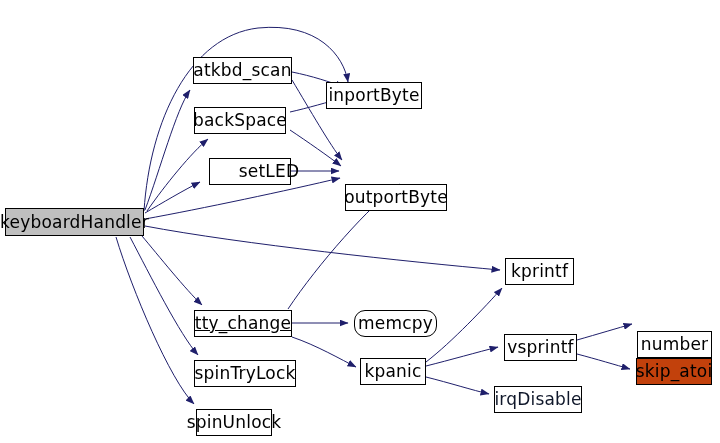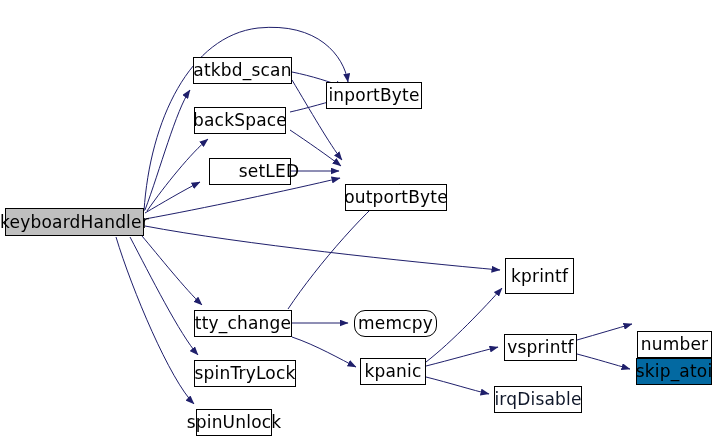--- a/index.html
+++ b/index.html
@@ -93,44 +93,44 @@
       </div>
       <div class="graph-node" style="left: 209px; top: 158px; width: 82px; height: 27px; border-color: rgb(0, 0, 0); background: rgb(255, 255, 255); color: rgb(0, 0, 0); padding-left: 38px;">
         <span class="node-label">setLED</span>
       </div>
       <div class="graph-node" style="left: 326px; top: 82px; width: 96px; height: 27px; border-color: rgb(0, 0, 0); background: rgb(255, 255, 255); color: rgb(0, 0, 0);">
         <span class="node-label">inportByte</span>
       </div>
       <div class="graph-node" style="left: 345px; top: 158px; width: 102px; height: 27px; border-color: rgb(0, 0, 0); background: rgb(255, 255, 255); color: rgb(0, 0, 0); margin-top: 26px;">
         <span class="node-label">outportByte</span>
       </div>
-      <div class="graph-node" style="left: 194px; top: 310px; width: 98px; height: 27px; border-color: rgb(0, 0, 0); background: rgb(255, 255, 255); color: rgb(0, 0, 0);">
+      <div class="graph-node" style="left: 194px; top: 310px; width: 98px; height: 27px; border-color: rgb(0, 0, 0); background: rgb(255, 255, 255); color: rgb(0, 0, 0); text-decoration: underline;">
         <span class="node-label">tty_change</span>
       </div>
       <div class="graph-node" style="left: 194px; top: 360px; width: 102px; height: 27px; border-color: rgb(0, 0, 0); background: rgb(255, 255, 255); color: rgb(0, 0, 0);">
         <span class="node-label">spinTryLock</span>
       </div>
       <div class="graph-node" style="left: 196px; top: 409px; width: 76px; height: 27px; border-color: rgb(0, 0, 0); background: rgb(255, 255, 255); color: rgb(0, 0, 0);">
         <span class="node-label">spinUnlock</span>
       </div>
       <div class="graph-node" style="left: 354px; top: 310px; width: 83px; height: 27px; border-color: rgb(0, 0, 0); background: rgb(255, 255, 255); color: rgb(0, 0, 0); border-radius: 11px;">
         <span class="node-label">memcpy</span>
       </div>
       <div class="graph-node" style="left: 360px; top: 358px; width: 66px; height: 27px; border-color: rgb(0, 0, 0); background: rgb(255, 255, 255); color: rgb(0, 0, 0);">
         <span class="node-label">kpanic</span>
       </div>
-      <div class="graph-node" style="left: 505px; top: 258px; width: 69px; height: 36px; border-color: rgb(0, 0, 0); background: rgb(255, 255, 255); color: rgb(0, 0, 0); text-align: center;">
+      <div class="graph-node" style="left: 505px; top: 258px; width: 69px; height: 27px; border-color: rgb(0, 0, 0); background: rgb(255, 255, 255); color: rgb(0, 0, 0); text-align: center;">
         <span class="node-label">kprintf</span>
       </div>
       <div class="graph-node" style="left: 504px; top: 334px; width: 73px; height: 27px; border-color: rgb(0, 0, 0); background: rgb(255, 255, 255); color: rgb(0, 0, 0);">
         <span class="node-label">vsprintf</span>
       </div>
       <div class="graph-node" style="left: 494px; top: 386px; width: 88px; height: 27px; border-color: rgb(0, 0, 0); background: rgb(255, 255, 255); color: #0f172a;">
         <span class="node-label">irqDisable</span>
       </div>
       <div class="graph-node" style="left: 637px; top: 310px; width: 75px; height: 27px; border-color: rgb(0, 0, 0); background: rgb(255, 255, 255); color: rgb(0, 0, 0); margin-top: 21px;">
         <span class="node-label">number</span>
       </div>
-      <div class="graph-node" style="left: 636px; top: 358px; width: 76px; height: 27px; border-color: rgb(0, 0, 0); background: #0369a1; color: rgb(0, 0, 0);">
+      <div class="graph-node" style="left: 636px; top: 358px; width: 76px; height: 27px; border-color: rgb(0, 0, 0); background: #c2410c; color: rgb(0, 0, 0);">
         <span class="node-label">skip_atoi</span>
       </div>
     </div>
 </div>
 
 </body></html>

